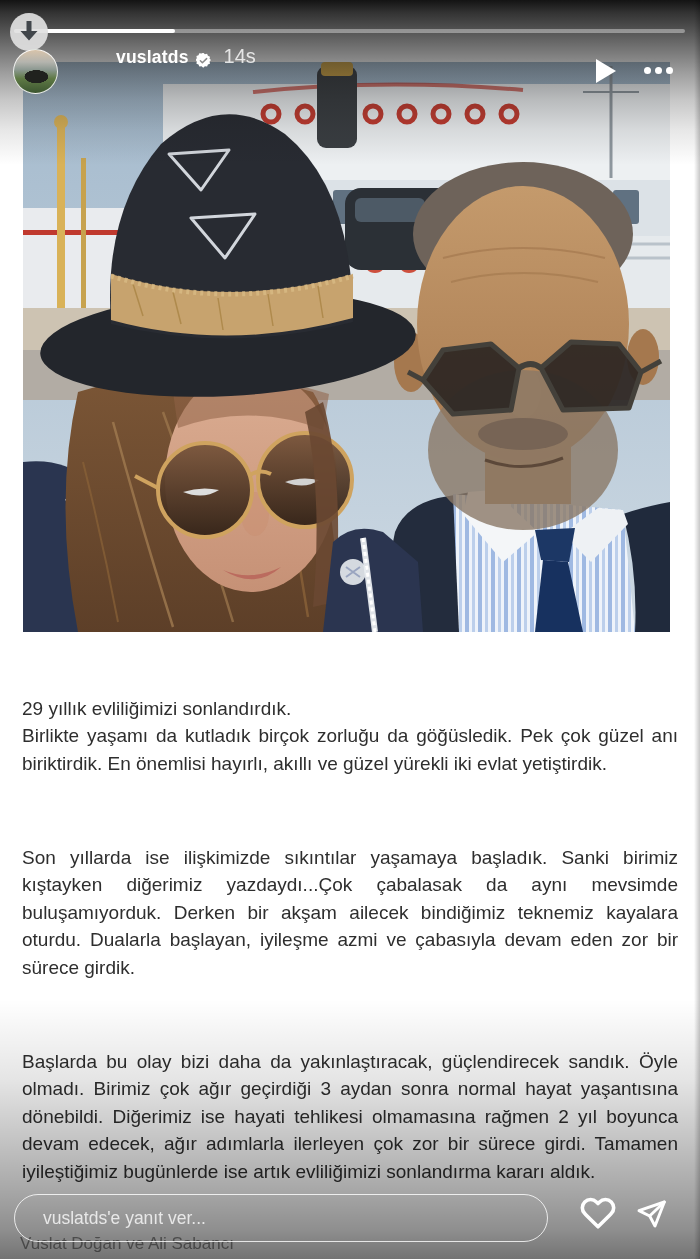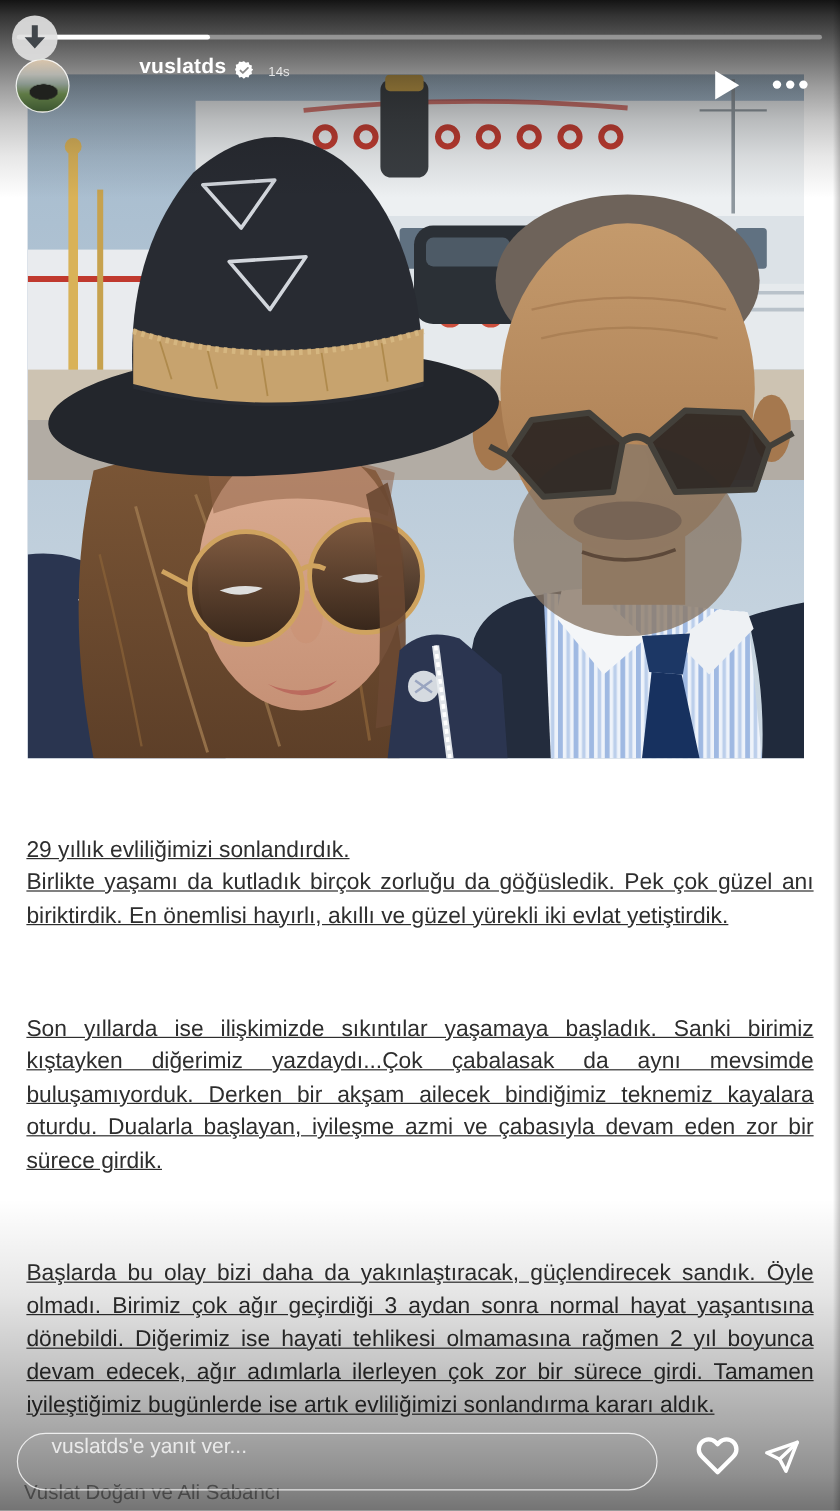--- a/index.html
+++ b/index.html
@@ -4,21 +4,21 @@
 <style>
   html,body{margin:0;padding:0;background:#111;}
   .stage{position:relative;width:700px;height:1259px;overflow:hidden;background:#ffffff;
          font-family:"Liberation Sans","DejaVu Sans",sans-serif;}
   
   .content{position:absolute;inset:0;z-index:1;background:#fff;}
   .photo{position:absolute;left:23px;top:62px;width:647px;height:570px;overflow:hidden;background:#aebfd0;}
   .story-text{position:absolute;left:22px;right:22px;top:640px;color:#2e2e2e;
               font-size:19px;line-height:27.5px;text-align:justify;white-space:pre-line;}
   .story-text p{margin:0 0 12px 0;}
-  .story-text p.gap{margin-top:27px;text-decoration:underline;}
+  .story-text p.gap{margin-top:27px;}
   .caption{position:absolute;left:20px;top:1234px;color:#8f8f8f;font-size:17px;z-index:1;}
   
   .grad-top{position:absolute;left:0;top:0;width:100%;height:165px;z-index:2;pointer-events:none;
     background:linear-gradient(180deg,rgba(12,12,12,.97) 0px,rgba(18,18,18,.86) 13px,
       rgba(20,20,20,.62) 45px,rgba(20,20,20,.42) 72px,rgba(20,20,20,.24) 100px,
       rgba(20,20,20,.10) 130px,rgba(20,20,20,0) 165px);}
   .grad-bottom{position:absolute;left:0;bottom:0;width:100%;height:260px;z-index:2;pointer-events:none;
     background:linear-gradient(180deg,rgba(0,0,0,0) 0px,rgba(0,0,0,.10) 80px,rgba(0,0,0,.22) 135px,
       rgba(0,0,0,.33) 185px,rgba(0,0,0,.44) 230px,rgba(0,0,0,.55) 260px);}
   .grad-right{position:absolute;right:0;top:0;width:6px;height:100%;z-index:2;pointer-events:none;
@@ -30,28 +30,28 @@
   .progress .fill{height:100%;border-radius:2px;background:#fff;}
   .dl-btn{position:absolute;left:10px;top:13px;width:38px;height:38px;border-radius:50%;
           background:rgba(225,225,225,.92);display:flex;align-items:center;justify-content:center;}
   .avatar{position:absolute;left:13px;top:49px;width:45px;height:45px;border-radius:50%;
           border:1.5px solid rgba(255,255,255,.85);box-sizing:border-box;
           background:
             radial-gradient(ellipse 20px 11px at 52% 62%, #20221e 58%, rgba(0,0,0,0) 60%),
             linear-gradient(180deg,#d8c4ab 0%,#b4b4ae 28%,#8b9890 46%,#5f7a45 66%,#3c5530 100%);}
   .hdr-user{position:absolute;left:68px;top:45px;display:flex;align-items:flex-end;gap:7px;margin-left:48px;}
   .hdr-user .name{color:#fff;font-weight:bold;font-size:17.5px;letter-spacing:.2px;}
-  .hdr-user .time{color:rgba(255,255,255,.8);font-size:11px;margin-left:6px;}
+  .hdr-user .time{color:rgba(255,255,255,.8);font-size:20px;margin-left:6px;}
   .play-btn{position:absolute;left:596px;top:59px;width:0;height:0;
             border-top:12px solid transparent;border-bottom:12px solid transparent;
             border-left:20px solid #fff;}
   .more-btn{position:absolute;left:644px;top:67px;display:flex;gap:4px;}
   .more-btn i{width:7px;height:7px;border-radius:50%;background:#fff;display:block;}
   .reply-pill{position:absolute;left:14px;top:1194px;width:534px;height:48px;border-radius:30px;
-              border:1.5px solid rgba(255,255,255,.8);box-sizing:border-box;display:flex;}
+              border:1.5px solid rgba(255,255,255,.8);box-sizing:border-box;display:flex;align-items:center;}
   .reply-pill .ph{color:rgba(255,255,255,.78);font-size:17.5px;padding-left:28px;}
   .icon-btn{position:absolute;}
   svg{display:block;}
 </style>
 </head>
 <body>
 
 <div class="stage">
 
   <div class="content">

